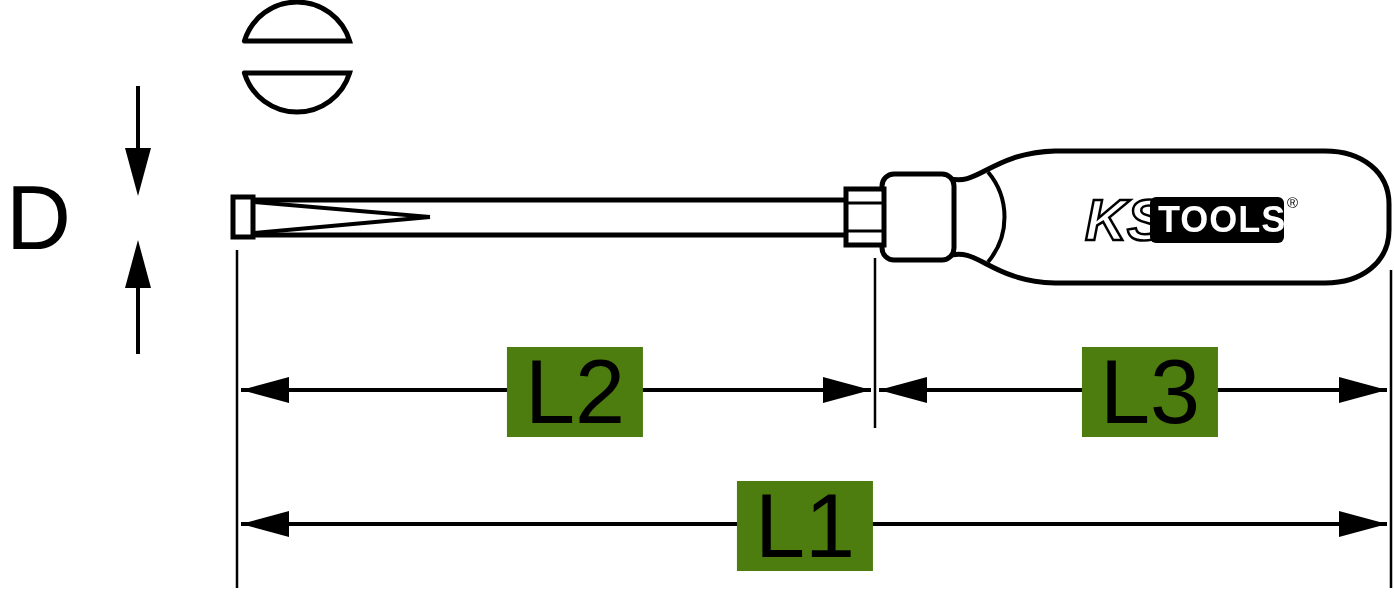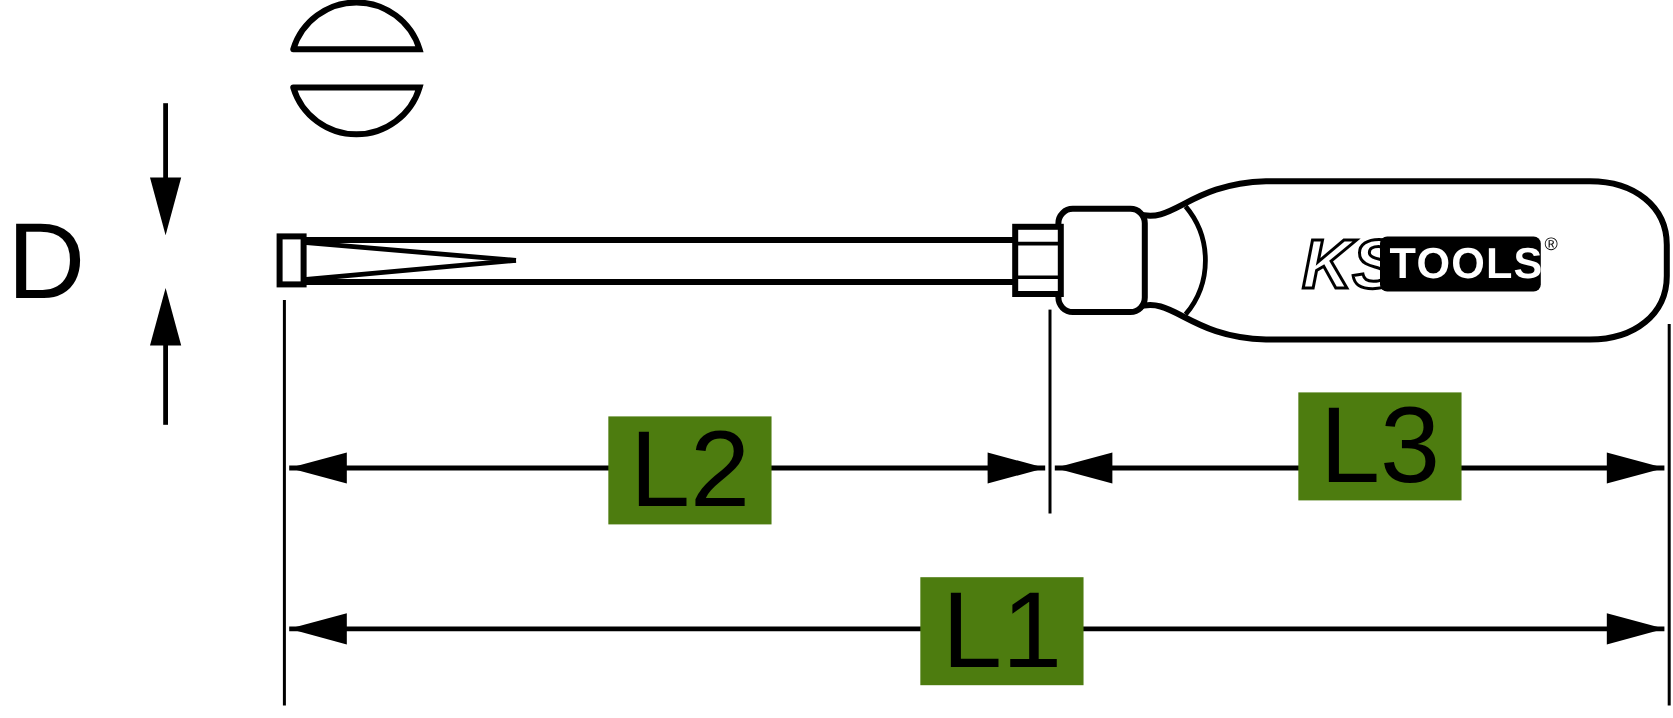--- a/index.html
+++ b/index.html
@@ -116,17 +116,17 @@
       <line x1="241" y1="524" x2="1387" y2="524" stroke-width="4"></line>
       <polygon points="241,524 289,511 289,537" stroke="none"></polygon>
       <polygon points="1387,524 1339,511 1339,537" stroke="none"></polygon>
     </g>
   </svg>
 
   <div class="dim-label plain" style="left: 6px; top: 218px;">D</div>
 
   <div class="dim-label" style="left: 575px; top: 392px;">L2</div>
 
-  <div class="dim-label" style="left: 1150px; top: 372px;">L3</div>
+  <div class="dim-label" style="left: 1150px; top: 392px;">L3</div>
 
-  <div class="dim-label" style="left: 835px; top: 526px;">L1</div>
+  <div class="dim-label" style="left: 805px; top: 526px;">L1</div>
 
 </div>
 
 </body></html>

